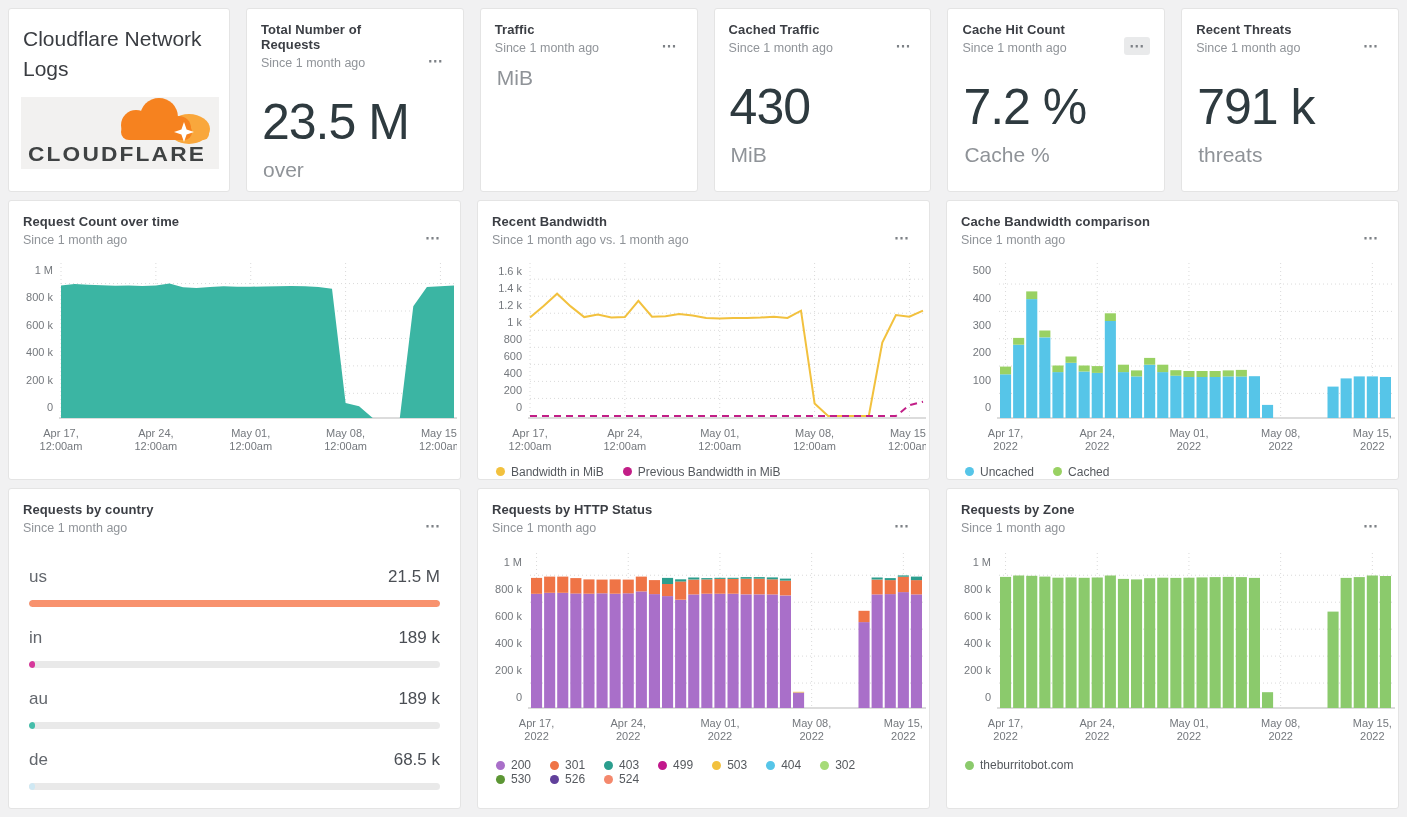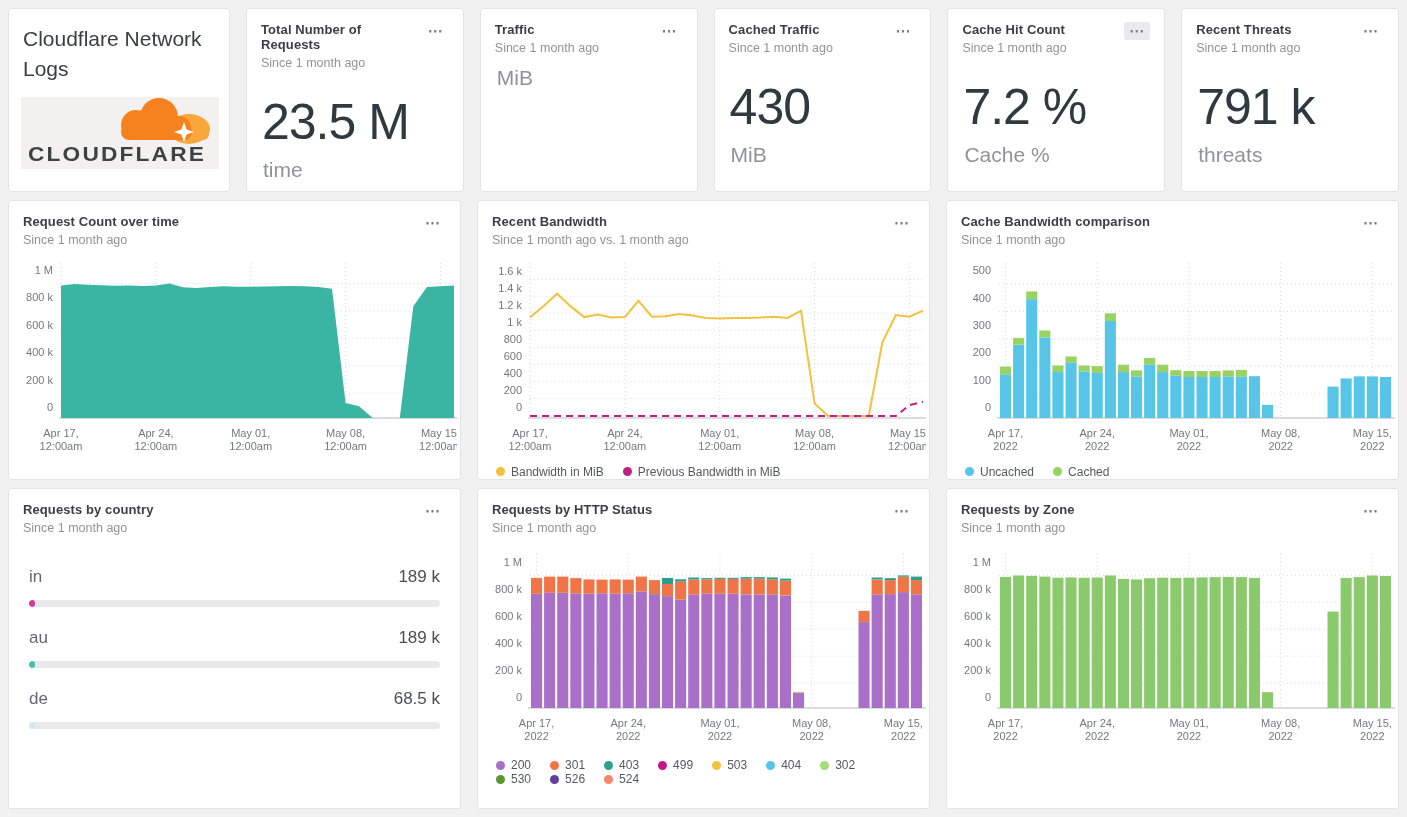--- a/index.html
+++ b/index.html
@@ -4,21 +4,21 @@
 <style>
   * { margin:0; padding:0; box-sizing:border-box; }
   html,body { width:1407px; height:817px; overflow:hidden; }
   body { font-family:"Liberation Sans", sans-serif; background:#f1f1f2; }
   .dash { width:1407px; height:817px; padding:8px; display:flex; flex-direction:column; gap:8px; overflow:hidden; }
   .row { display:grid; gap:16px; }
   .row1 { grid-template-columns:222px repeat(5,1fr); height:195px; }
   .row2 { grid-template-columns:repeat(3,1fr); height:298px; }
   .row3 { grid-template-columns:repeat(3,1fr); height:341px; }
   .panel { background:#fff; border:1px solid #e4e4e4; border-radius:3px; position:relative; overflow:hidden; }
-  .phead { padding:13px 14px 0 14px; display:flex; justify-content:space-between; align-items:flex-start; }
+  .phead { padding:13px 14px 0 14px; display:flex; justify-content:space-between; align-items:flex-end; }
   .ptitle { font-size:13px; font-weight:700; color:#3b3e44; letter-spacing:.1px; }
   .psub { font-size:12.5px; color:#909499; margin-top:4px; }
   .menu { color:#7d8186; font-size:15px; line-height:10px; cursor:pointer; padding:4px 5px; border-radius:3px; }
   .menu::before { content:"⋯"; letter-spacing:1px; font-weight:700; }
   .menu.hl { background:#e9eaeb; }
   
   .sval { font-size:50px; font-weight:500; color:#2e3a3f; letter-spacing:-1px; margin:27px 0 0 15px; line-height:1; }
   .sunit { font-size:21px; color:#8f9398; margin:11px 0 0 16px; }
   
   .lp-title { font-size:21px; font-weight:400; color:#3a3d42; line-height:30px; padding:15px 14px 0 14px; }
@@ -67,21 +67,21 @@
 
     <div class="panel">
       <div class="phead">
         <div>
           <div class="ptitle">Total Number of Requests</div>
           <div class="psub">Since 1 month ago</div>
         </div>
         <span class="menu"></span>
       </div>
       <div class="sval">23.5 M</div>
-      <div class="sunit">time</div>
+      <div class="sunit">over</div>
     </div>
 
     <div class="panel">
       <div class="phead">
         <div>
           <div class="ptitle">Traffic</div>
           <div class="psub">Since 1 month ago</div>
         </div>
         <span class="menu"></span>
       </div>
@@ -300,20 +300,29 @@
   <div class="row row3">
     <div class="panel">
       <div class="phead">
         <div>
           <div class="ptitle">Requests by country</div>
           <div class="psub">Since 1 month ago</div>
         </div>
         <span class="menu"></span>
       </div>
       <div class="country-list">
+          <div class="crow">
+            <div class="crt">
+              <span class="cl">us</span>
+              <span class="cv">21.5 M</span>
+            </div>
+            <div class="ctrack">
+              <div class="cbar" style="width:100%;background:#f8926e"></div>
+            </div>
+          </div>
           <div class="crow">
             <div class="crt">
               <span class="cl">in</span>
               <span class="cv">189 k</span>
             </div>
             <div class="ctrack">
               <div class="cbar" style="width:1.0999999999999999%;background:#d6399b"></div>
             </div>
           </div>
           <div class="crow">
@@ -503,16 +512,19 @@
             <rect x="267.7" y="35.9" width="11.1" height="131.1" fill="#8bca6c"></rect>
             <rect x="280.8" y="36.1" width="11.1" height="130.9" fill="#8bca6c"></rect>
             <rect x="293.9" y="36.9" width="11.1" height="130.1" fill="#8bca6c"></rect>
             <rect x="307.0" y="151.2" width="11.1" height="15.8" fill="#8bca6c"></rect>
             <rect x="372.5" y="70.6" width="11.1" height="96.4" fill="#8bca6c"></rect>
             <rect x="385.6" y="36.9" width="11.1" height="130.1" fill="#8bca6c"></rect>
             <rect x="398.7" y="36.1" width="11.1" height="130.9" fill="#8bca6c"></rect>
             <rect x="411.8" y="34.5" width="11.1" height="132.5" fill="#8bca6c"></rect>
             <rect x="424.9" y="35.0" width="11.1" height="132.0" fill="#8bca6c"></rect>
           </svg>
+          <div class="legend">
+            <span class="li"><i style="background:#8bca6c"></i>theburritobot.com</span>
+          </div>
         </div>
     </div>
   </div>
 </div>
 
 </body></html>

